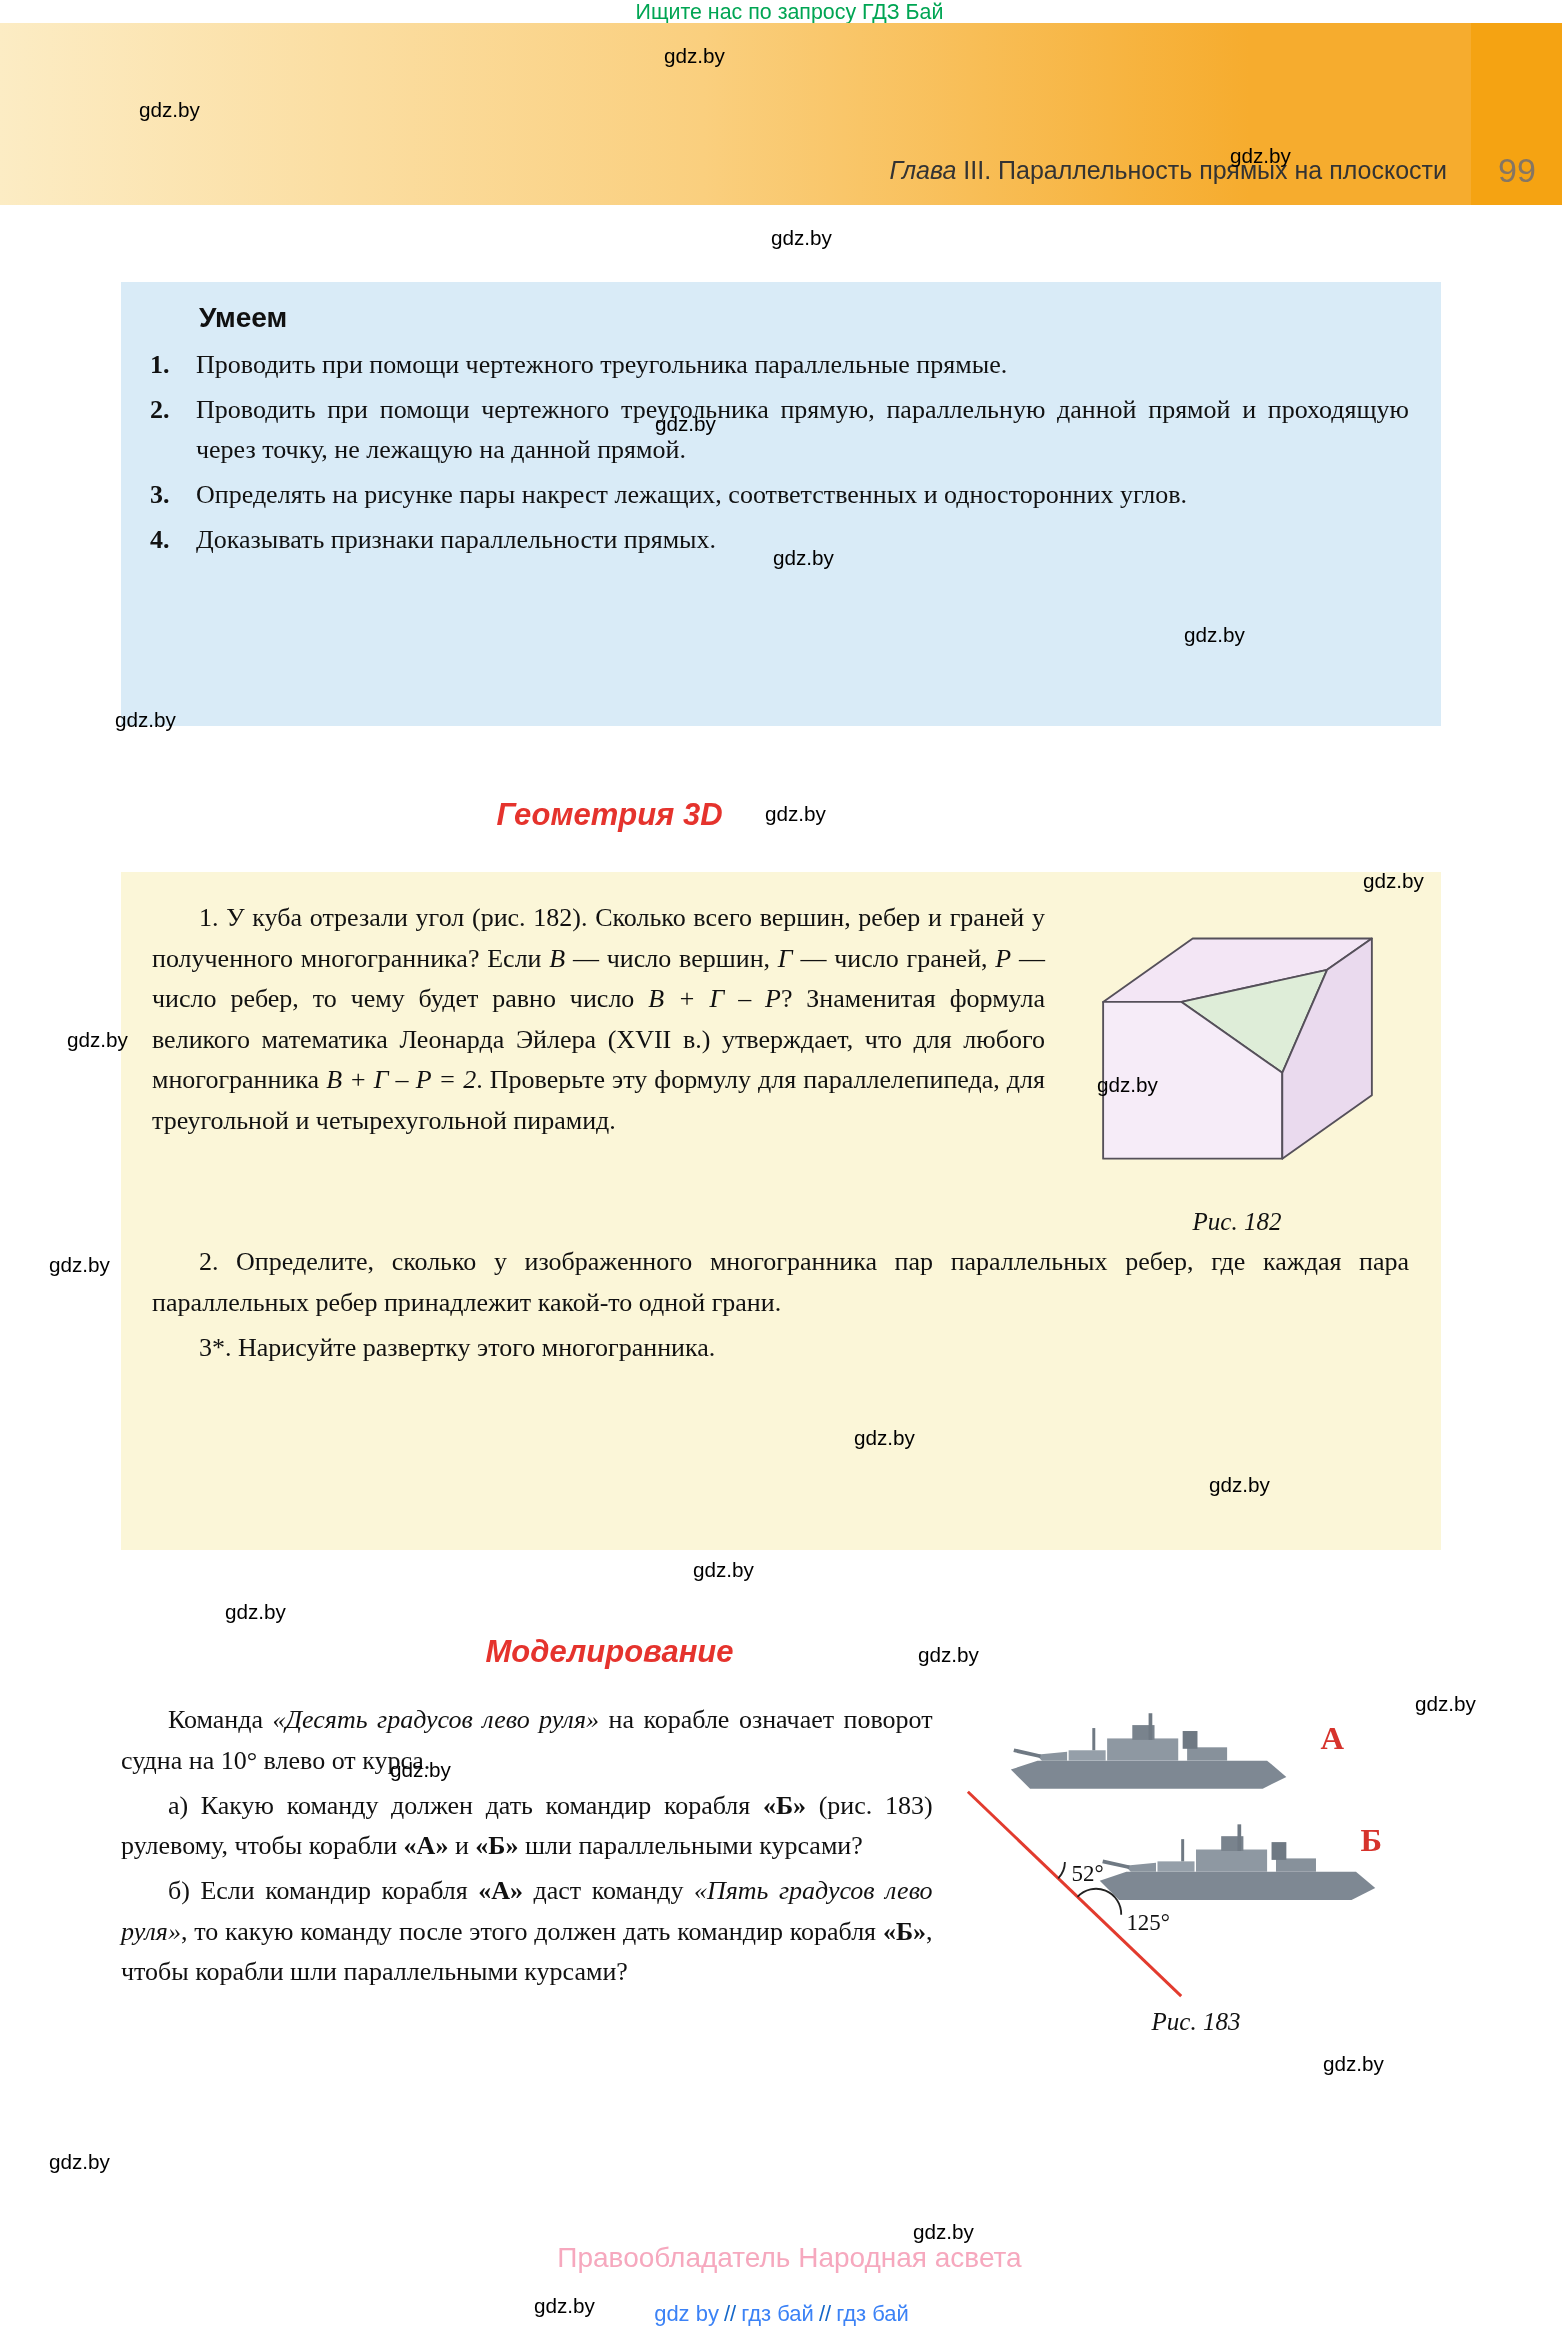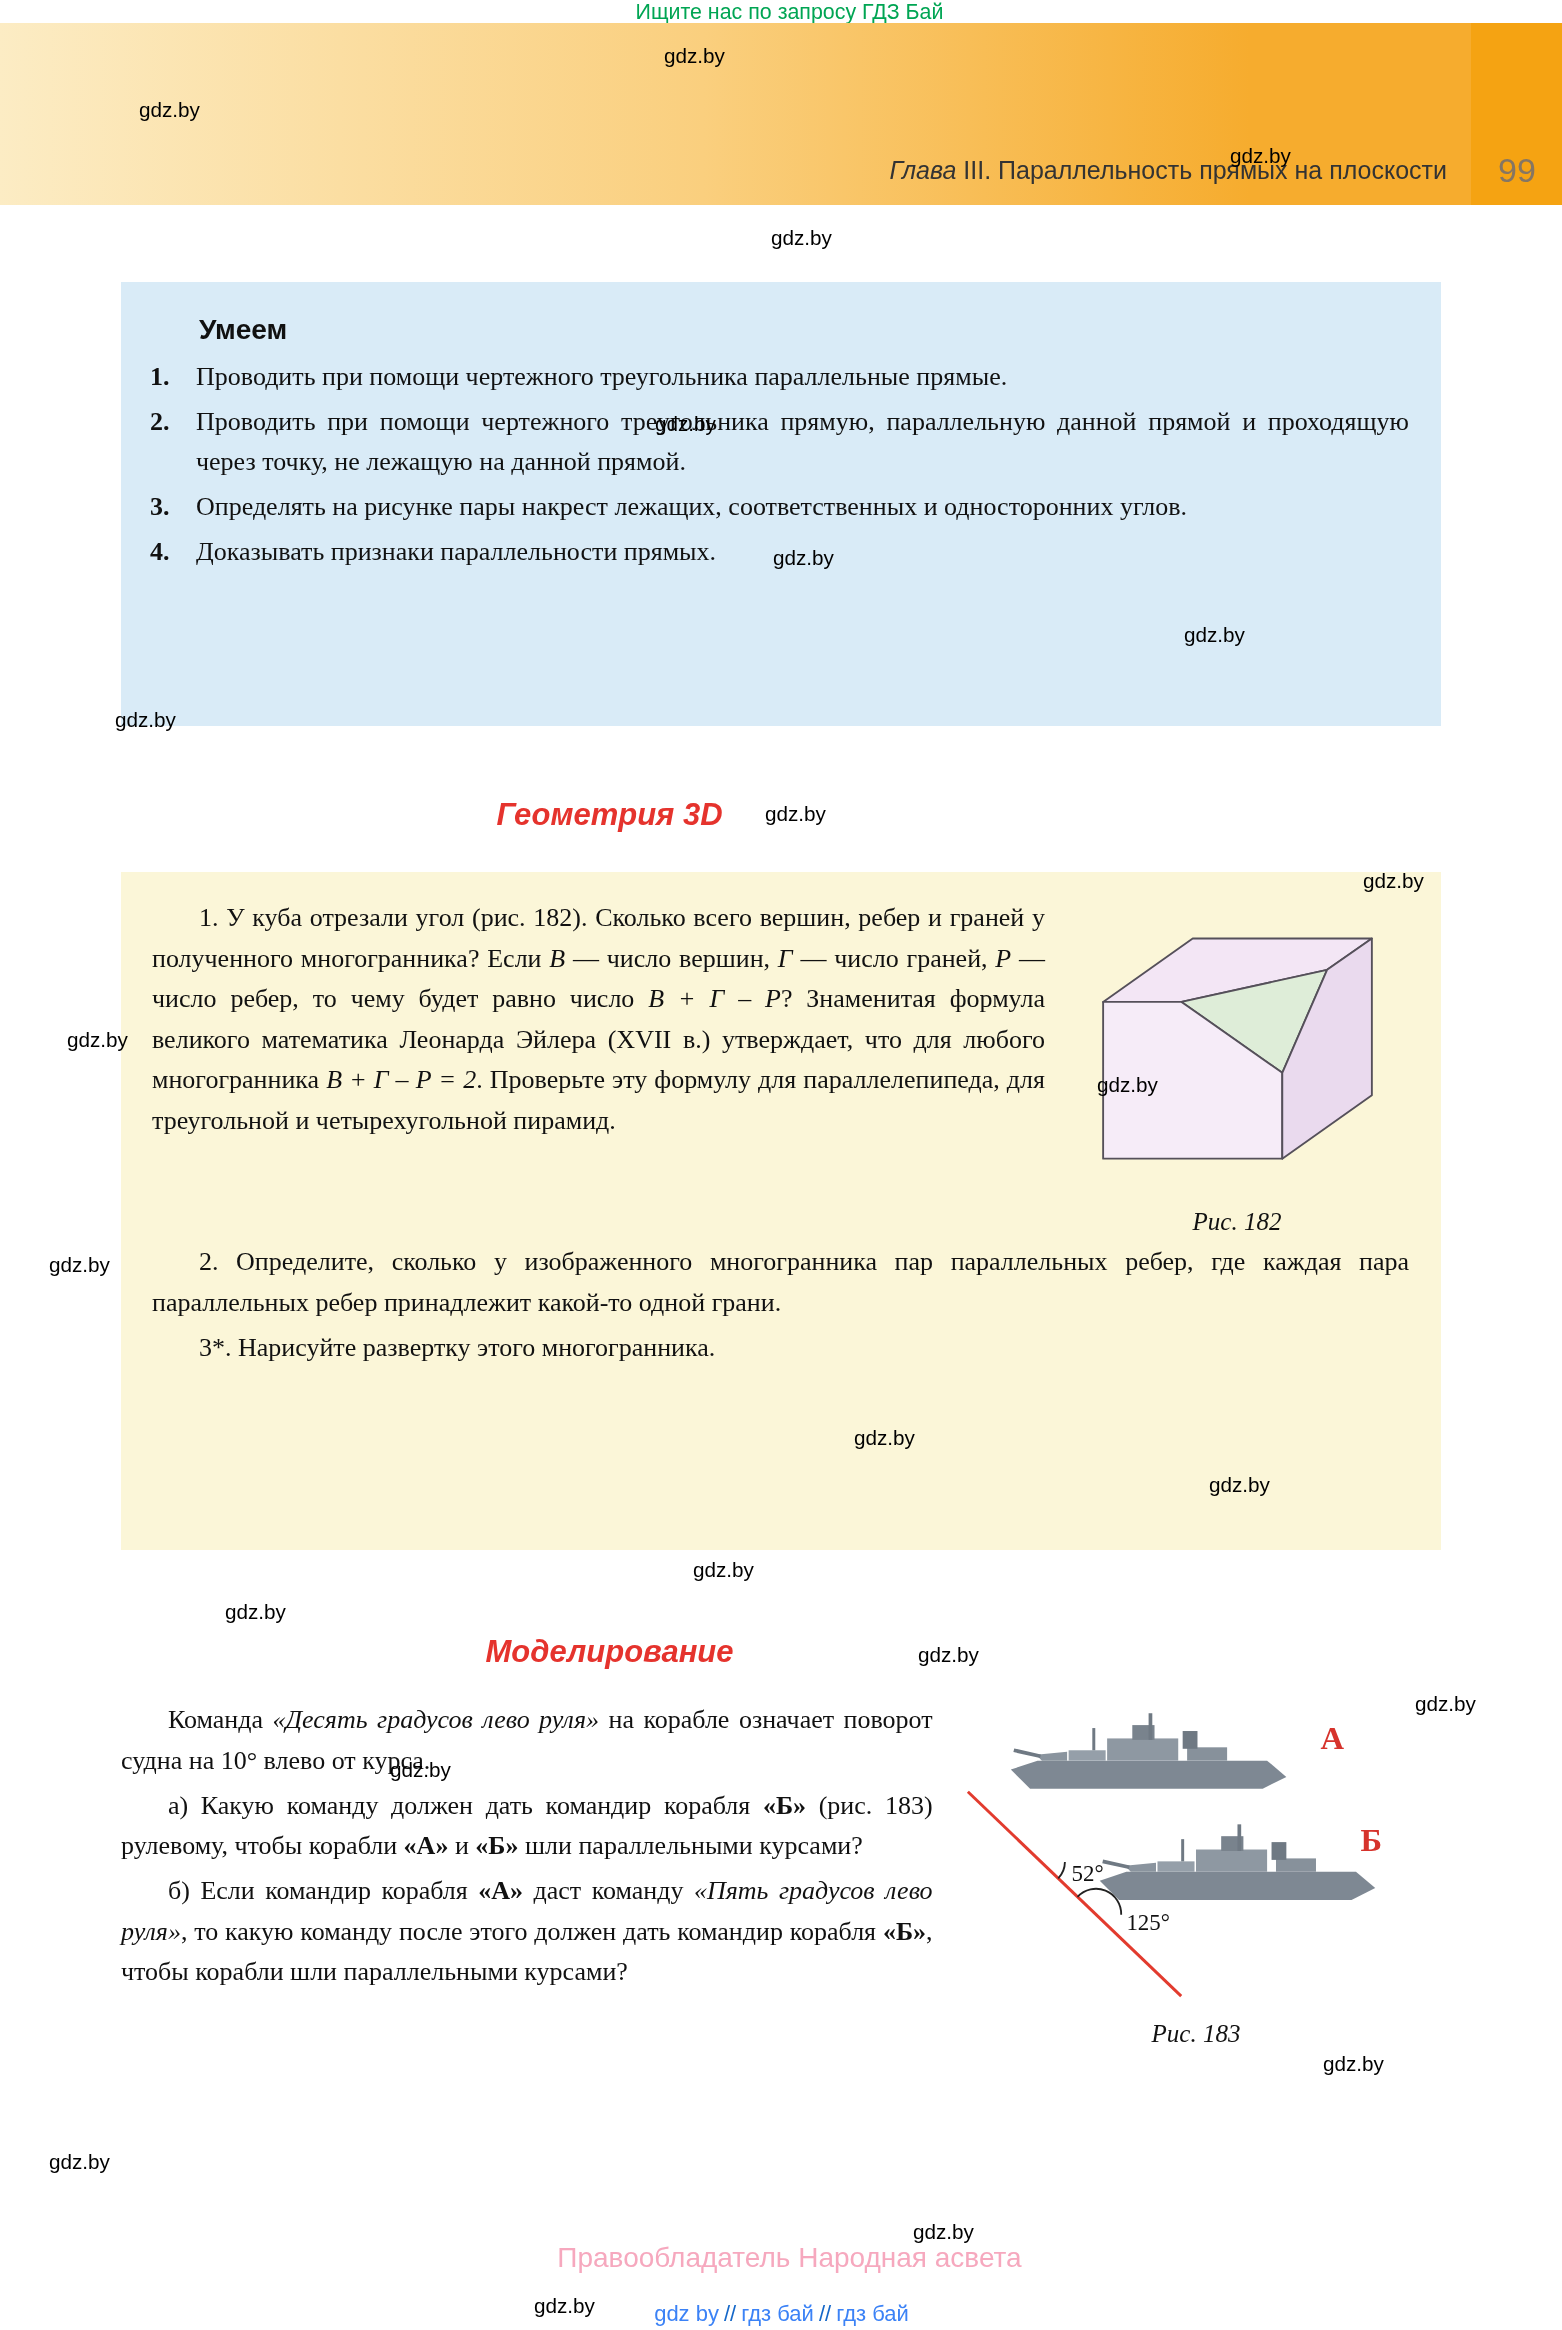--- a/index.html
+++ b/index.html
@@ -23,21 +23,21 @@
   .band-title .it { font-style:italic; }
   .page-num-box {
     position:absolute; top:23px; right:0; width:92px; height:182px;
     background:#F5A312; display:flex; align-items:flex-end; justify-content:center;
     padding-bottom:15.3px;
   }
   .page-num { font-family:"Liberation Sans", sans-serif; font-size:34px; color:#857663; }
 
   .umeem {
     position:absolute; left:121px; top:282px; width:1320px; min-height:444px;
-    background:#D9EBF7; padding:32px 32px 23px 29px;
+    background:#D9EBF7; padding:20px 32px 23px 29px;
   }
   .umeem h2 {
     font-family:"Liberation Sans", sans-serif; font-size:28px; font-weight:bold;
     color:#111; margin:0 0 10.7px 49px;
   }
   .um-item { display:flex; margin-bottom:4.6px; }
   .um-num { width:46px; flex:0 0 46px; font-weight:bold; font-size:26px; line-height:1.55; }
   .um-text { flex:1; font-size:26px; line-height:1.55; text-align:justify; }
 
   .sec-title {
@@ -55,21 +55,21 @@
   .para { font-size:26px; line-height:1.56; text-align:justify; margin-bottom:4.6px; }
   .indent { text-indent:47px; }
   .clear { clear:both;font-family:Liberation Serif, serif; }
   .para i { font-style:italic; }
   .para b { font-weight:bold; }
 
   .fig182 { float:right; width:344px; margin:3.1px 0 6.1px 20px; text-align:center; }
   .fig183 { float:right; width:490px; margin:1.5px 0 6.1px 18.4px; text-align:center; }
   .caption { display:block; font-style:italic; font-size:25px; color:#111; }
   .fig182 .caption { margin-top:34px; }
-  .fig183 .caption { margin-top:16px; }
+  .fig183 .caption { margin-top:4px; }
 
   .modeling { position:absolute; left:121px; top:1700px; width:1320px; }
 
   .copyright {
     position:absolute; top:2242px; left:8px; width:100%; text-align:center;
     font-family:"Liberation Sans", sans-serif; font-size:28px; color:#F6A8BE;
   }
   .links {
     position:absolute; top:2301px; left:0; width:100%; text-align:center;
     font-family:"Liberation Sans", sans-serif; font-size:22px; color:#1467C8;

